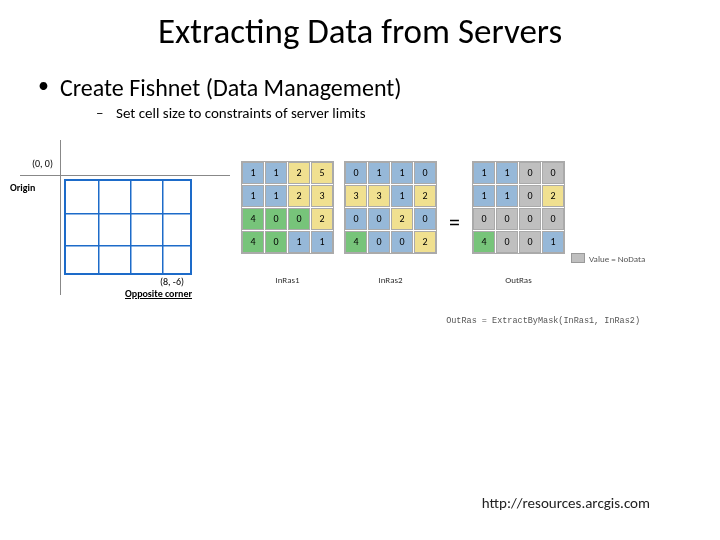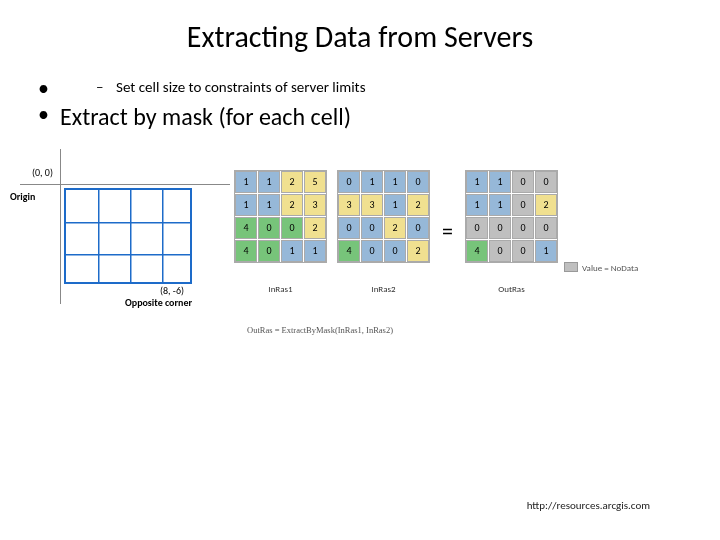--- a/index.html
+++ b/index.html
@@ -4,23 +4,23 @@
 <style>
   * { box-sizing: border-box; margin: 0; padding: 0; }
   body {
     width: 720px; height: 540px;
     font-family: Calibri, Arial, sans-serif;
     background: #fff;
     color: #000;
     position: relative;
   }
   .title {
-    font-size: 30px;
+    font-size: 35px;
     text-align: center;
-    padding-top: 18px;
+    padding-top: 10px;
     font-weight: 400;
   }
   .content {
     padding: 18px 38px 0 38px;
   }
   ul.bullets { list-style: none; }
   ul.bullets > li {
     font-size: 24px;
     padding: 3px 0;
     position: relative;
@@ -40,21 +40,21 @@
   }
   ul.sub > li::before {
     content: "–";
     position: absolute;
     left: 0; top: 0;
   }
   .figrow {
     display: flex;
     align-items: center;
     padding: 10px 10px 0 10px;
-    gap: 4px;
+    gap: 11px;
   }
   
   .fishnet {
     position: relative;
     width: 220px; height: 175px;
     font-size: 10px;
   }
   .fishnet .haxis {
     position: absolute;
     left: 10px; right: 0; top: 40px;
@@ -73,21 +73,21 @@
     background:
       linear-gradient(#1d6bc9 0 0) 0 32px / 100% 1.5px no-repeat,
       linear-gradient(#1d6bc9 0 0) 0 64px / 100% 1.5px no-repeat,
       linear-gradient(#1d6bc9 0 0) 32px 0 / 1.5px 100% no-repeat,
       linear-gradient(#1d6bc9 0 0) 64px 0 / 1.5px 100% no-repeat,
       linear-gradient(#1d6bc9 0 0) 96px 0 / 1.5px 100% no-repeat;
   }
   .fishnet .lbl-origin-coord { position:absolute; left:22px; top:22px; }
   .fishnet .lbl-origin { position:absolute; left:0px; top:46px; font-weight:700; }
   .fishnet .lbl-opp-coord { position:absolute; left:150px; top:140px; }
-  .fishnet .lbl-opp { position:absolute; left:115px; top:152px; font-weight:600; }
+  .fishnet .lbl-opp { position:absolute; left:115px; top:152px; font-weight:600;text-decoration:underline; }
   
   .matrices {
     display: flex;
     align-items: center;
     gap: 10px;
     position: relative;
   }
   .matblock { text-align: center; }
   .mat {
     display: grid;
@@ -120,48 +120,48 @@
     position: relative;
     top: 36px;
     left: -4px;
   }
   .legend .swatch {
     width: 14px; height: 10px;
     background: #bfbfbf;
     border:1px solid #999;
   }
   .codeline {
-    font-family: Liberation Serif, serif;
+    font-family: Liberation Mono, monospace;
     font-size: 8.5px;
     color: #555;
-    text-align: center;
+    text-align: right;
     padding-right: 80px;
     margin-top: 6px;
   }
   .footer {
     position: absolute;
     bottom: 28px;
     right: 70px;
-    font-size: 11px;
+    font-size: 15px;
     color: #222;
   }
 </style>
 </head>
 <body>
 
 <div class="title">Extracting Data from Servers</div>
 
 <div class="content">
   <ul class="bullets">
     <li>
+      <span>Create Fishnet (Data Management)</span>
       <ul class="sub">
         <li>Set cell size to constraints of server limits</li>
       </ul>
     </li>
-    <li>Extract by mask (for each cell)</li>
   </ul>
 </div>
 
 <div class="figrow">
 
   <div class="fishnet">
     <div class="haxis"></div>
     <div class="vaxis"></div>
     <div class="grid"></div>
     <div class="lbl-origin-coord">(0, 0)</div>

